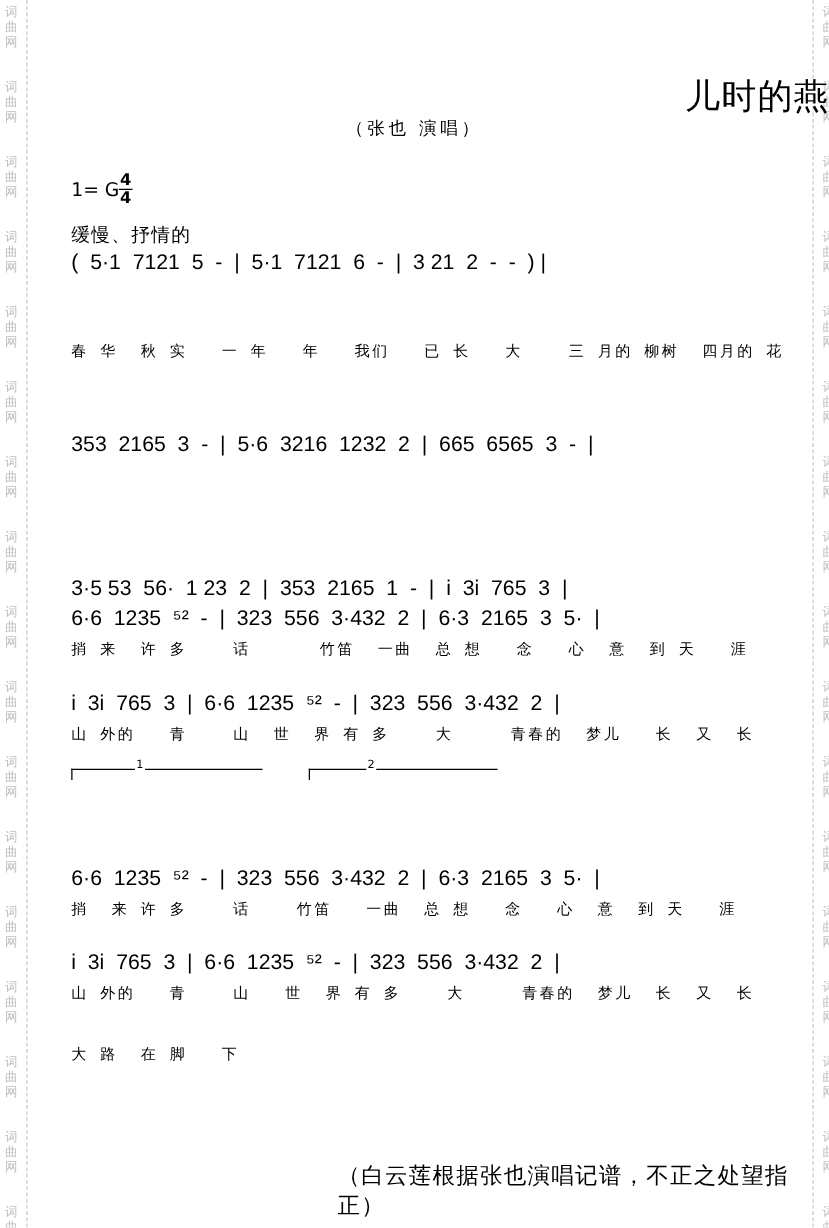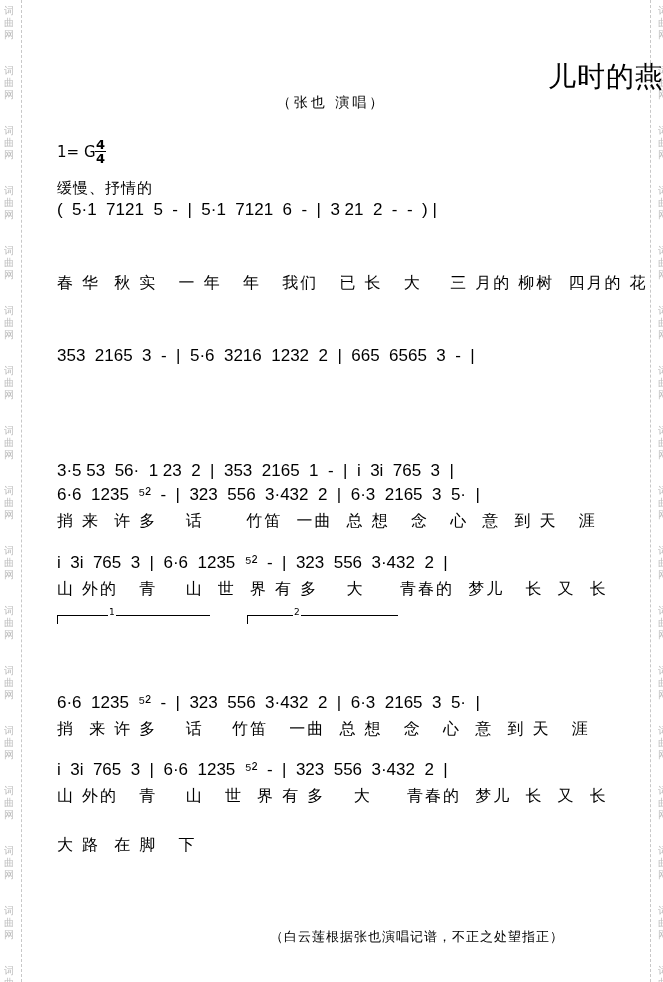--- a/index.html
+++ b/index.html
@@ -14,24 +14,24 @@
   .wm.left .grp{left:3px;}
   .wm.right .grp{left:16px;}
   .title{position:absolute;top:58px;left:0;width:663px;text-align:right;font-family:"DejaVu Serif",serif;font-size:28px;letter-spacing:1px;margin-left:30px;}
   .subtitle{position:absolute;top:94px;left:0;width:663px;text-align:center;font-size:14px;letter-spacing:3px;}
   .key{position:absolute;top:143px;left:57px;font-size:15px;}
   .ts{position:absolute;top:139px;left:95px;font-size:13px;font-weight:bold;line-height:11px;text-align:center;}
   .ts .bar{border-top:1px solid #000;width:11px;margin:1px 0;}
   .tempo{position:absolute;top:179px;left:57px;font-size:15px;letter-spacing:1px;}
   .row{position:absolute;left:57px;width:540px;}
   .notes{position:relative;height:26px;font-family:"Liberation Sans",sans-serif;font-size:17px;white-space:pre;}
-  .lyrics{position:relative;height:18px;font-size:16px;white-space:pre;letter-spacing:2px;}
+  .lyrics{position:relative;height:18px;font-size:12px;white-space:pre;letter-spacing:2px;font-family:Liberation Mono, monospace;}
   .volta{position:absolute;border-top:1px solid #000;border-left:1px solid #000;height:8px;font-size:9px;}
   .volta span{position:absolute;top:-9px;background:#fff;padding:0 1px;}
-  .note-foot{position:absolute;top:928px;left:270px;font-size:13px;letter-spacing:1px;}
+  .note-foot{position:absolute;top:928px;left:270px;font-size:18px;letter-spacing:1px;}
 </style>
 </head>
 <body>
 
 <div class="wm left">
     <div class="line"></div>
     <div class="grp" style="top: 5px;">词<br>曲<br>网</div>
     <div class="grp" style="top: 65px;">词<br>曲<br>网</div>
     <div class="grp" style="top: 125px;">词<br>曲<br>网</div>
     <div class="grp" style="top: 185px;">词<br>曲<br>网</div>

